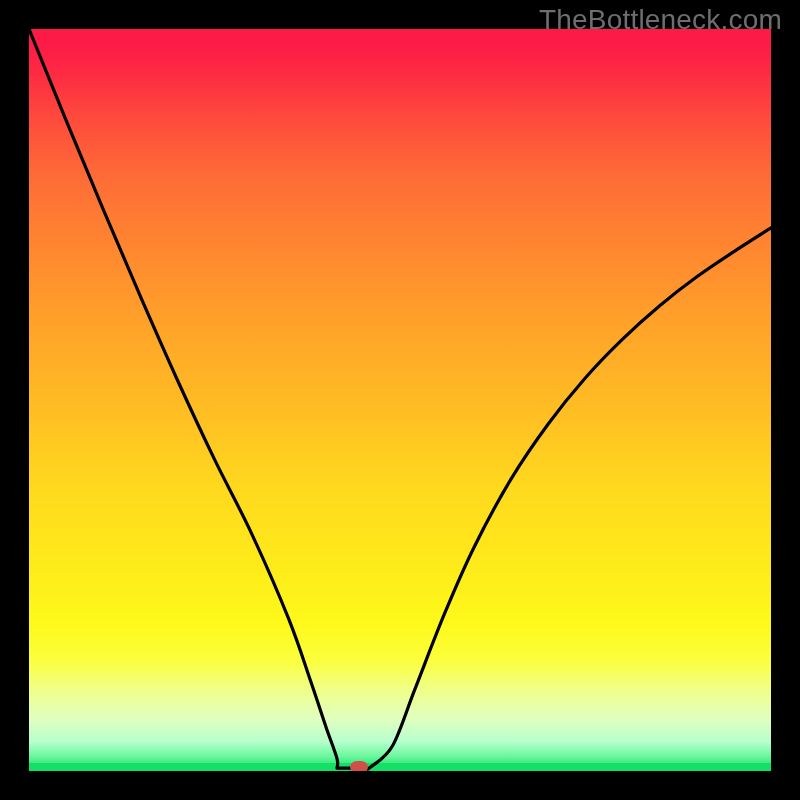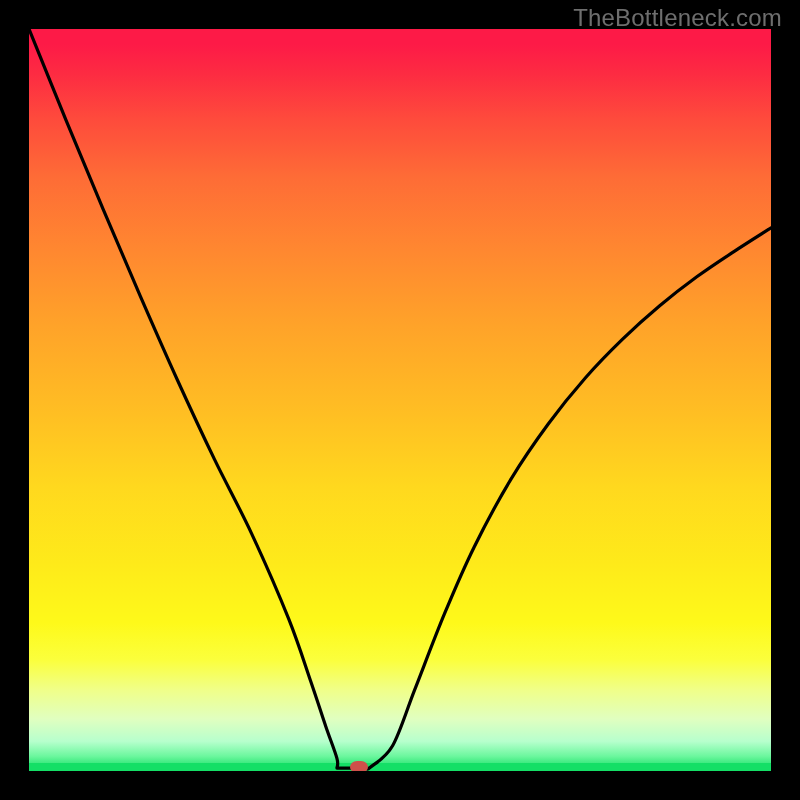--- a/index.html
+++ b/index.html
@@ -17,21 +17,21 @@
     top: 0;
     width: 800px;
     height: 800px;
     background: #000;
   }
   .watermark {
     position: absolute;
     top: 4px;
     right: 18px;
     color: #6e6e6e;
-    font-size: 24px;
+    font-size: 28px;
     font-weight: 400;
     letter-spacing: 0.2px;
     user-select: none;
   }
   .plot {
     position: absolute;
     left: 29px;
     top: 29px;
     width: 742px;
     height: 742px;

